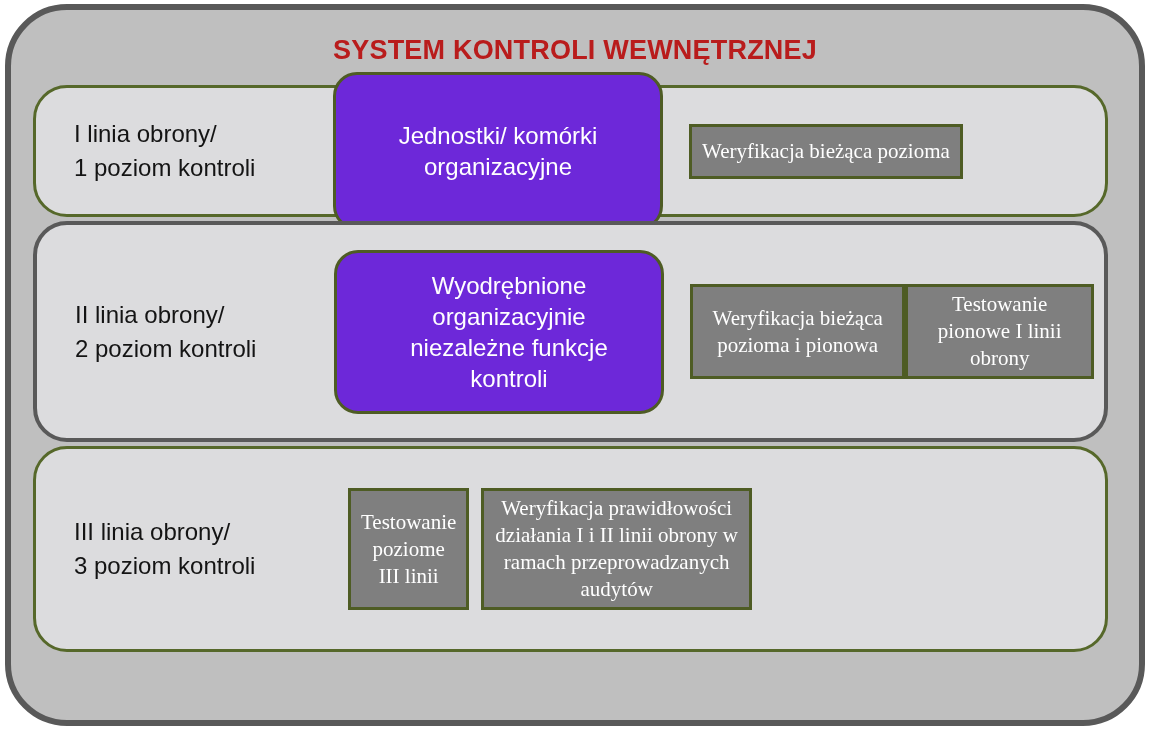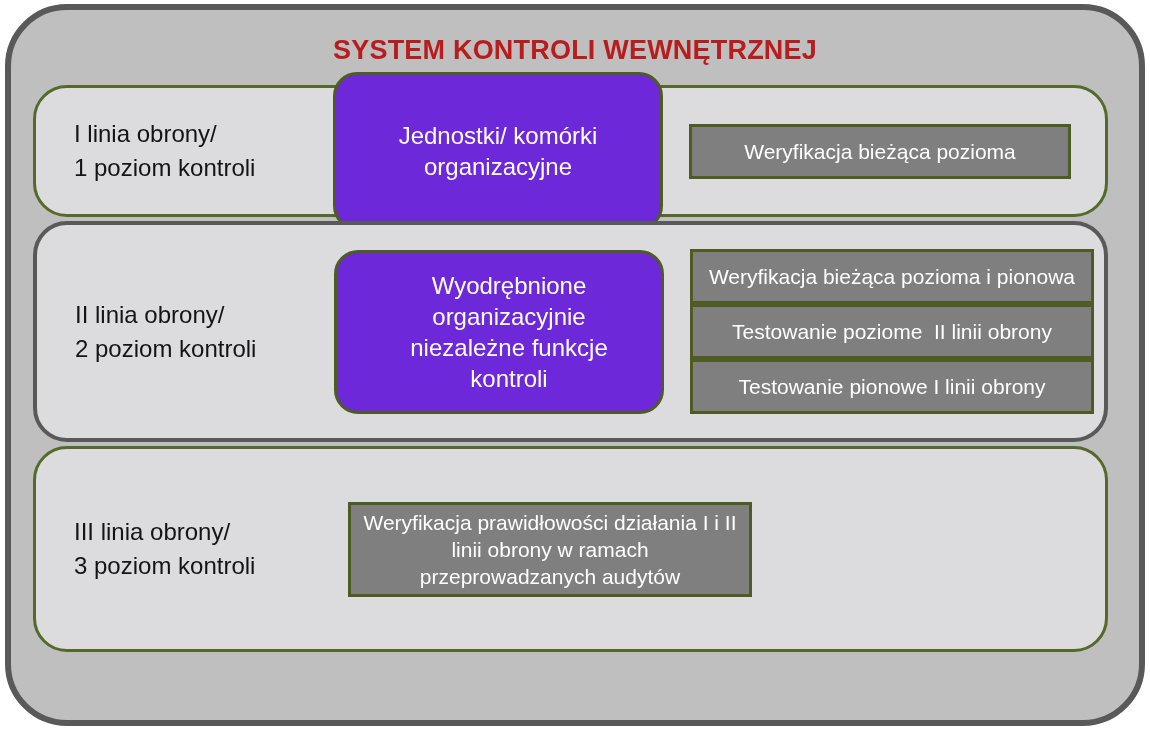--- a/index.html
+++ b/index.html
@@ -52,21 +52,21 @@
     color: #ffffff; font-size: 24px; line-height: 31px;
     display: flex; align-items: center; justify-content: center;
     text-align: center; padding: 10px 18px; margin-left: 11px;
   }
   .row-1 .center-box { min-height: 158px; }
   .row-2 .center-box { min-height: 164px; padding-left: 38px; }
   .row-3 .center-box { min-height: 160px; }
 
   .small-col {
     flex: none; margin-left: 26px; width: 404px;
-    display: flex; flex-direction: column; justify-content: center;
+    display: flex; flex-direction: row; justify-content: flex-start; font-family: Liberation Serif, serif;
   }
   .row-1 .small-col { width: 382px; gap: 22px; }
   .row-2 .small-col { }
   .row-3 .small-col { gap: 12px; }
 
   .small-box {
     box-sizing: border-box;
     background: #7f7f7f;
     border: 3px solid #4e5c24;
     color: #ffffff; font-size: 21px; line-height: 27px;
@@ -92,27 +92,27 @@
         <div class="small-box">Weryfikacja bieżąca pozioma</div>
       </div>
     </div>
 
     <div class="row row-2 row-gray">
       <div class="row-label">II linia obrony/
 2 poziom kontroli</div>
       <div class="center-box">Wyodrębnione organizacyjnie niezależne funkcje kontroli</div>
       <div class="small-col">
         <div class="small-box">Weryfikacja bieżąca pozioma i pionowa</div>
-        <div class="small-box">Testowanie poziome  II linii obrony</div>
         <div class="small-box">Testowanie pionowe I linii obrony</div>
       </div>
     </div>
 
     <div class="row row-3 row-olive">
       <div class="row-label">III linia obrony/
 3 poziom kontroli</div>
       <div class="small-col">
+        <div class="small-box">Testowanie poziome III linii</div>
         <div class="small-box">Weryfikacja prawidłowości działania I i II linii obrony w ramach przeprowadzanych audytów</div>
       </div>
     </div>
 
   </div>
 </div>
 
 </body></html>

